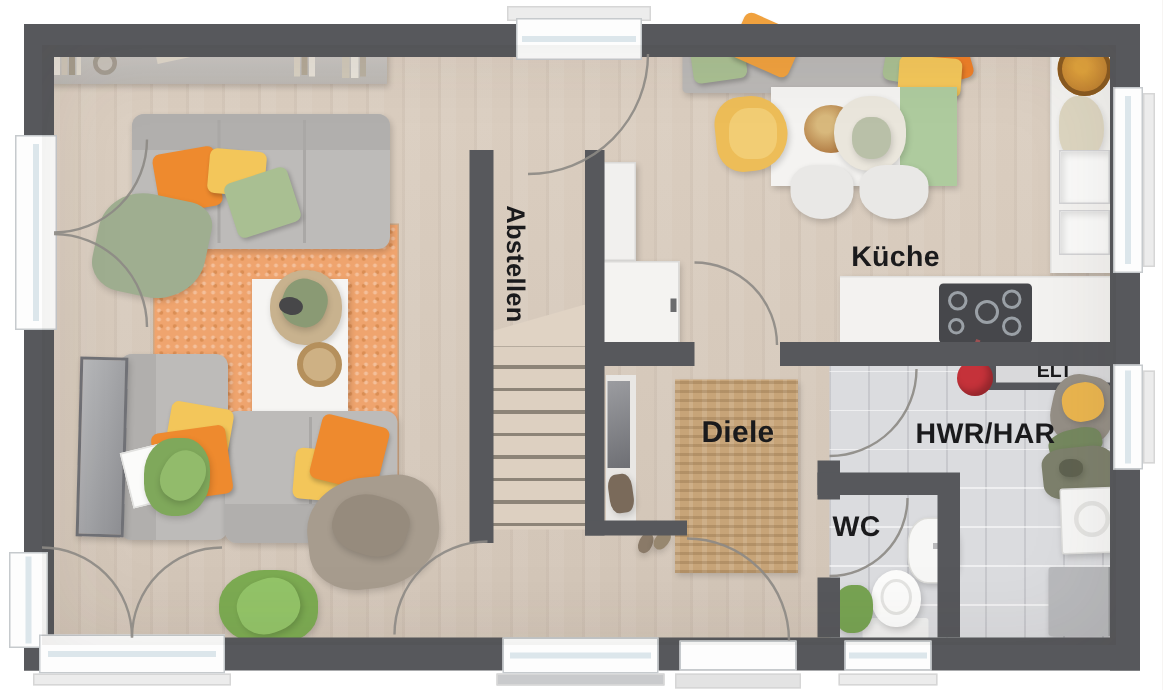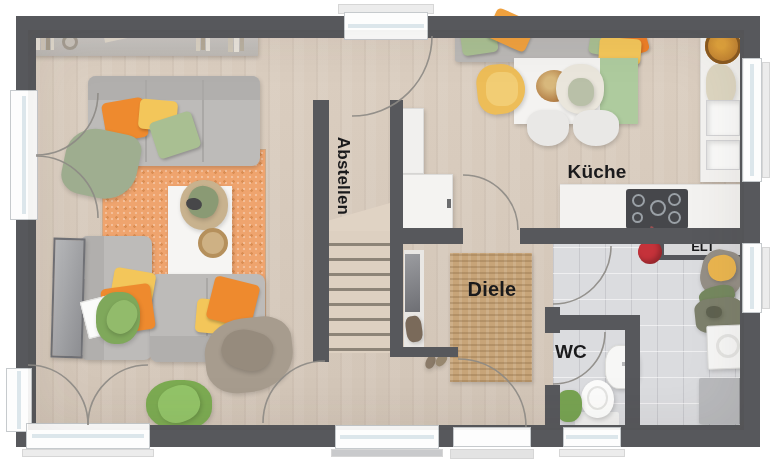--- a/index.html
+++ b/index.html
@@ -232,14 +232,15 @@
       <path d="M463,175 A55,55 0 0 1 518,230"></path>
       <path d="M553,304 A58,58 0 0 0 611,246"></path>
       <path d="M553,384 A52,52 0 0 0 605,332"></path>
     </g>
   </svg>
 
   <div class="room-label vlabel" style="left:343px;top:176px;font-size:17px;">Abstellen</div>
   <div class="room-label" style="left:597px;top:172px;">Küche</div>
   <div class="room-label" style="left:492px;top:289px;font-size:20px;">Diele</div>
   <div class="room-label" style="left:571px;top:352px;">WC</div>
+  <div class="room-label" style="left:657px;top:290px;">HWR/HAR</div>
 
 </div>
 
 </body></html>

